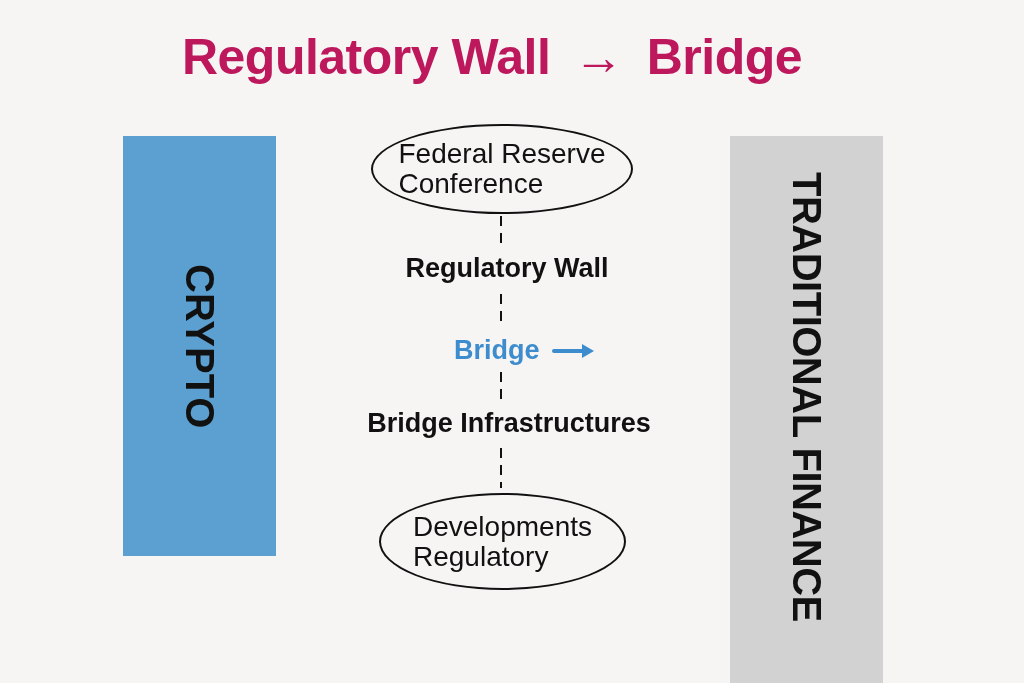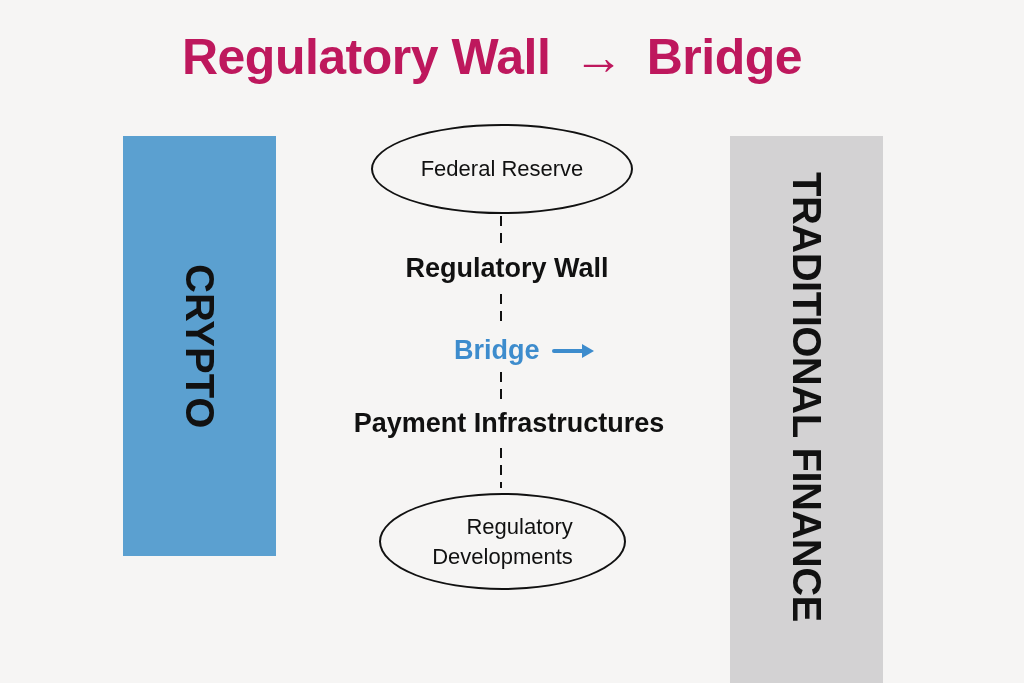--- a/index.html
+++ b/index.html
@@ -67,22 +67,22 @@
       font-size: 40px;
       letter-spacing: -0.5px;
     }
     .ellipse {
       position: absolute;
       border: 2px solid #111111;
       border-radius: 50%;
       display: flex;
       align-items: center;
       justify-content: center;
-      text-align: right;
-      font-size: 22px;
+      text-align: left;
+      font-size: 28px;
       color: #111111;
       line-height: 30px;
       box-sizing: border-box;
       background: transparent;
     }
     .ellipse-top {
       left: 371px;
       top: 124px;
       width: 262px;
       height: 90px;
@@ -146,38 +146,39 @@
   <span class="bar-label">CRYPTO</span>
 </div>
 
 <div class="bar bar-right">
   <span class="bar-label">TRADITIONAL FINANCE</span>
 </div>
 
 <div class="ellipse ellipse-top">
   <div>
     <div>Federal Reserve</div>
+    <div>Conference</div>
   </div>
 </div>
 
 <div class="dash" style="top:216px;height:30px;"></div>
 <div class="dash" style="top:294px;height:32px;"></div>
 <div class="dash" style="top:372px;height:28px;"></div>
 <div class="dash" style="top:448px;height:40px;"></div>
 
 <div class="center-label lbl-wall">Regulatory Wall</div>
 
 <div class="center-label lbl-bridge">
   <span>Bridge</span>
   <svg class="bridge-arrow" viewBox="0 0 44 20">
     <line x1="2" y1="10" x2="34" y2="10" stroke="#3d8ccd" stroke-width="4" stroke-linecap="round"></line>
     <polygon points="30,3 42,10 30,17" fill="#3d8ccd"></polygon>
   </svg>
 </div>
 
-<div class="center-label lbl-payment">Payment Infrastructures</div>
+<div class="center-label lbl-payment">Bridge Infrastructures</div>
 
 <div class="ellipse ellipse-bottom">
   <div>
+    <div>Developments</div>
     <div>Regulatory</div>
-    <div>Developments</div>
   </div>
 </div>
 
 </body></html>

